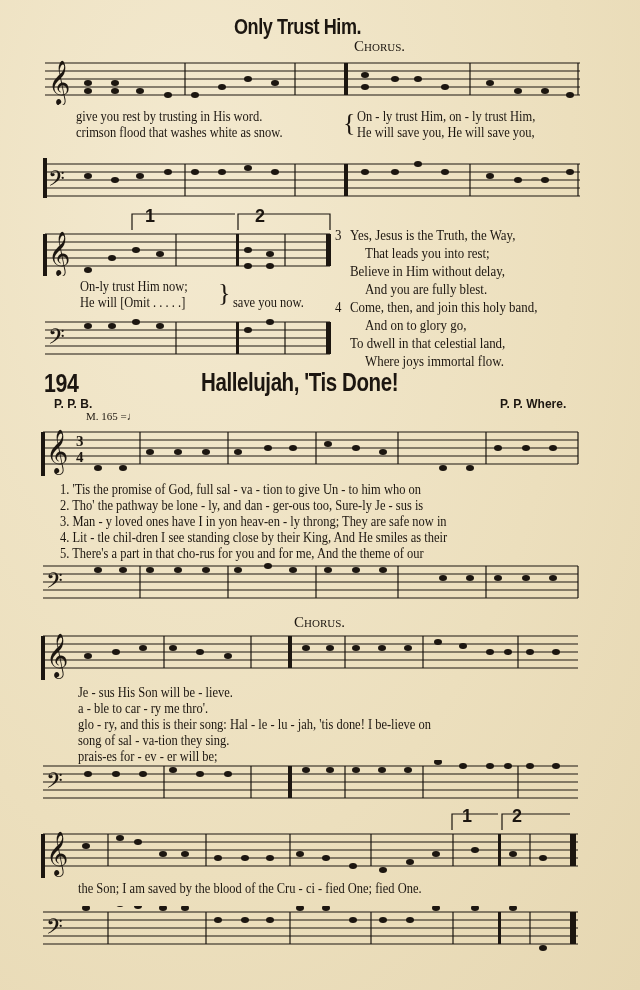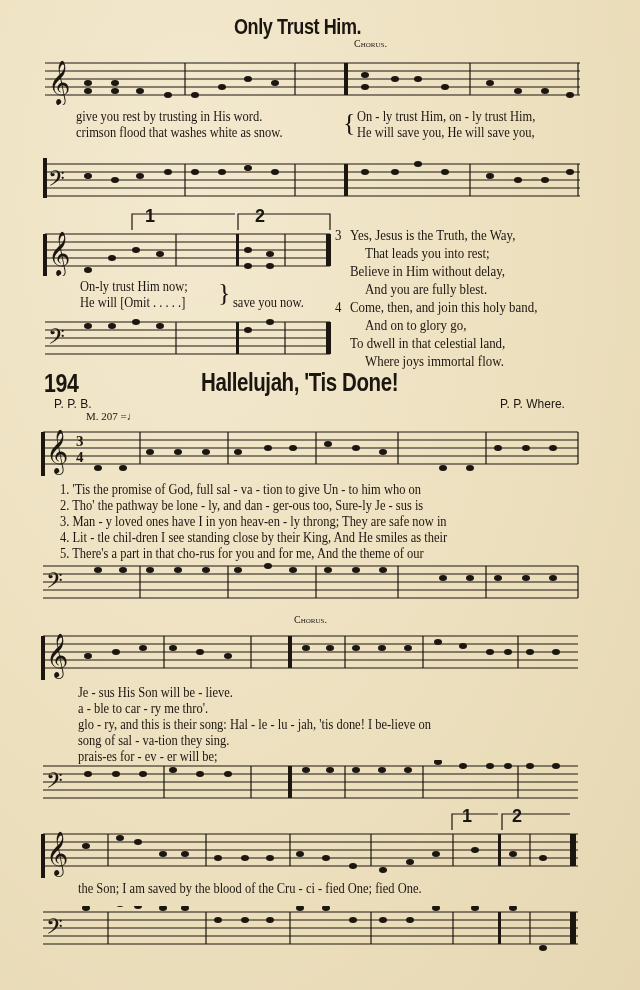--- a/index.html
+++ b/index.html
@@ -6,25 +6,25 @@
   body {
     width: 640px; height: 990px; overflow: hidden;
     background: #efe3c4;
     background-image: radial-gradient(ellipse at 30% 20%, #f3e9cf 0%, #ecdfbd 60%, #e6d7b2 100%);
     font-family: "Liberation Serif", "DejaVu Serif", serif;
     color: #1c1610;
     position: relative;
   }
   .abs { position: absolute; }
   .title { font-family: "Liberation Sans", "DejaVu Sans", sans-serif; font-weight: bold; letter-spacing: -0.5px; transform: scaleX(0.82); transform-origin: left top; }
-  .small-caps { font-variant: small-caps; font-size: 10px; }
+  .small-caps { font-variant: small-caps; font-size: 15px; }
   .staff { position: absolute; }
   .lyric { font-size: 14.5px; line-height: 16px; white-space: nowrap; transform: scaleX(0.86); transform-origin: left top; }
   .verse { font-size: 15px; line-height: 22px; white-space: nowrap; transform: scaleX(0.86); transform-origin: left top; }
-  .bold-sm { font-family: "Liberation Sans", "DejaVu Sans", sans-serif; font-weight: normal; font-size: 12px; }
+  .bold-sm { font-family: "Liberation Sans", "DejaVu Sans", sans-serif; font-weight: bold; font-size: 12px; }
   .brace { font-size: 26px; line-height: 26px; }
   .ending-num { font-family: "Liberation Sans", sans-serif; font-weight: bold; font-size: 18px; }
 </style>
 </head>
 <body>
 
 <div class="abs title" style="left:234px; top:14px; font-size:22px;">Only Trust Him.</div>
 <div class="abs small-caps" style="left:354px; top:38px;">Chorus.</div>
 
 <svg class="staff" style="left:40px; top:55px;" width="540" height="50">
@@ -176,21 +176,21 @@
 <div class="abs verse" style="left:350px; top:296px;">Come, then, and join this holy band,</div>
 <div class="abs verse" style="left:365px; top:314px;">And on to glory go,</div>
 <div class="abs verse" style="left:350px; top:332px;">To dwell in that celestial land,</div>
 <div class="abs verse" style="left:365px; top:350px;">Where joys immortal flow.</div>
 
 <div class="abs title" style="left:44px; top:368px; font-size:26px;">194</div>
 <div class="abs title" style="left:201px; top:368px; font-size:25px;">Hallelujah, 'Tis Done!</div>
 <div class="abs bold-sm" style="left:54px; top:397px;">P. P. B.</div>
 <div class="abs bold-sm" style="left:500px; top:397px;">P. P. Where.</div>
 <div class="abs" style="left:86px; top:410px; font-size:11px;">
-  <span>M. 207 =</span><span>♩</span>
+  <span>M. 165 =</span><span>♩</span>
 </div>
 
 <svg class="staff" style="left:38px; top:424px;" width="545" height="52">
   <g stroke="#1c1610" stroke-width="1.2">
     <line x1="5" y1="8" x2="540" y2="8"></line>
       <line x1="5" y1="16" x2="540" y2="16"></line>
       <line x1="5" y1="24" x2="540" y2="24"></line>
       <line x1="5" y1="32" x2="540" y2="32"></line>
       <line x1="5" y1="40" x2="540" y2="40"></line>
     <line x1="102" y1="8" x2="102" y2="40"></line>

